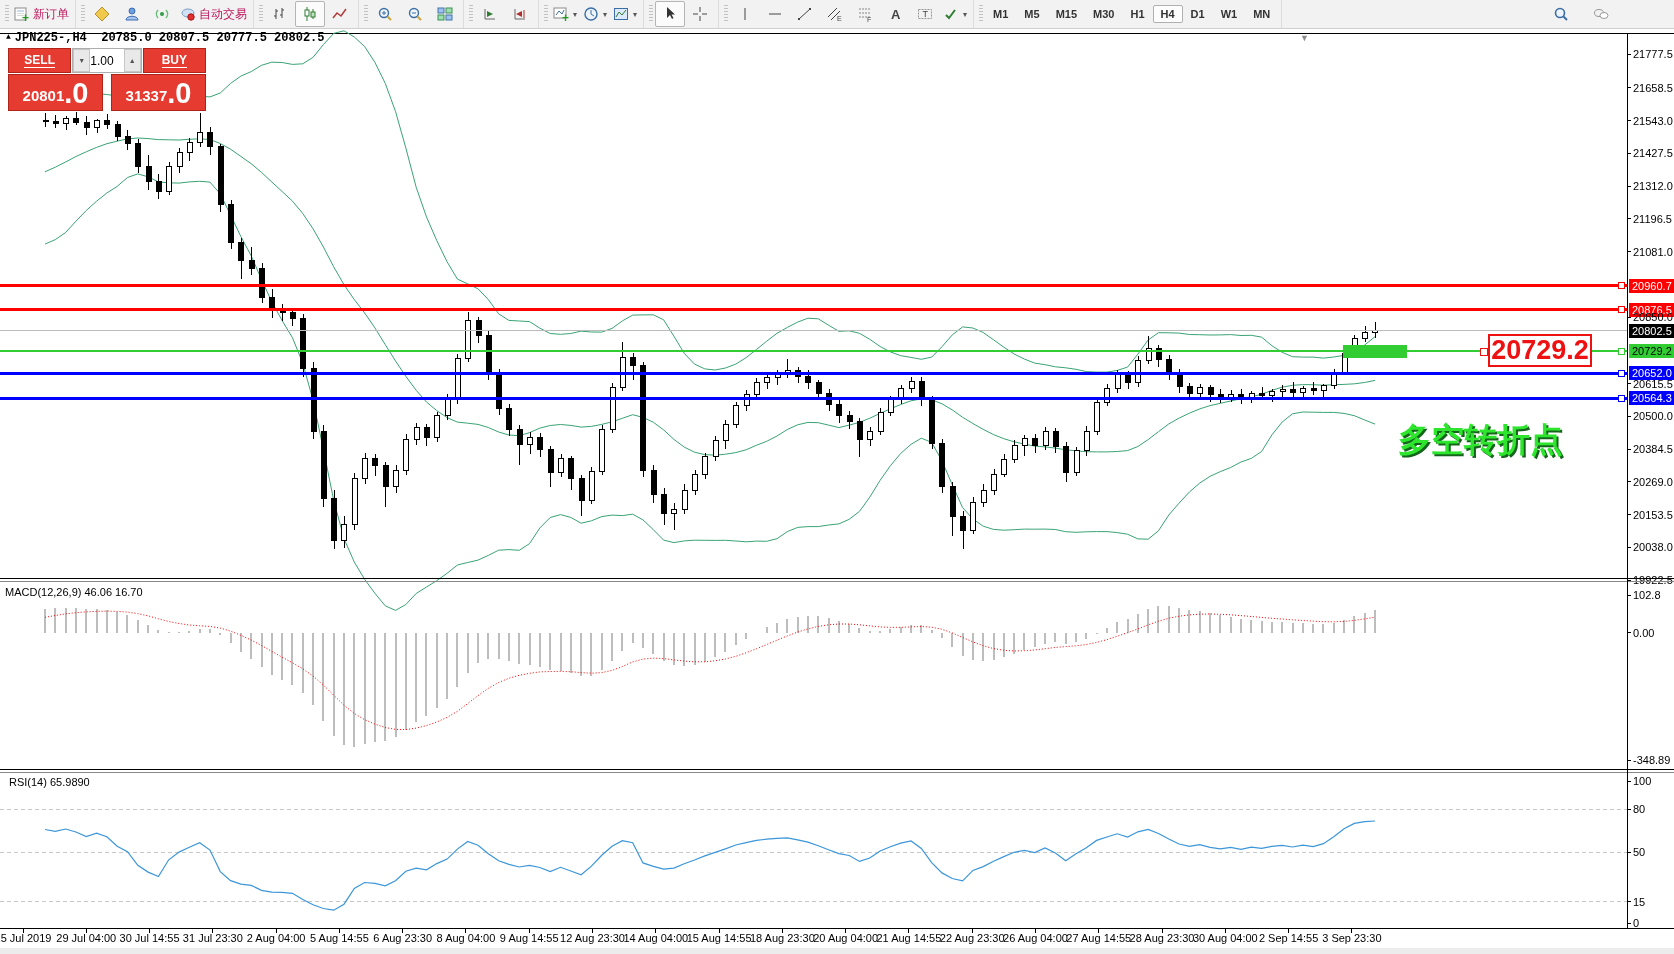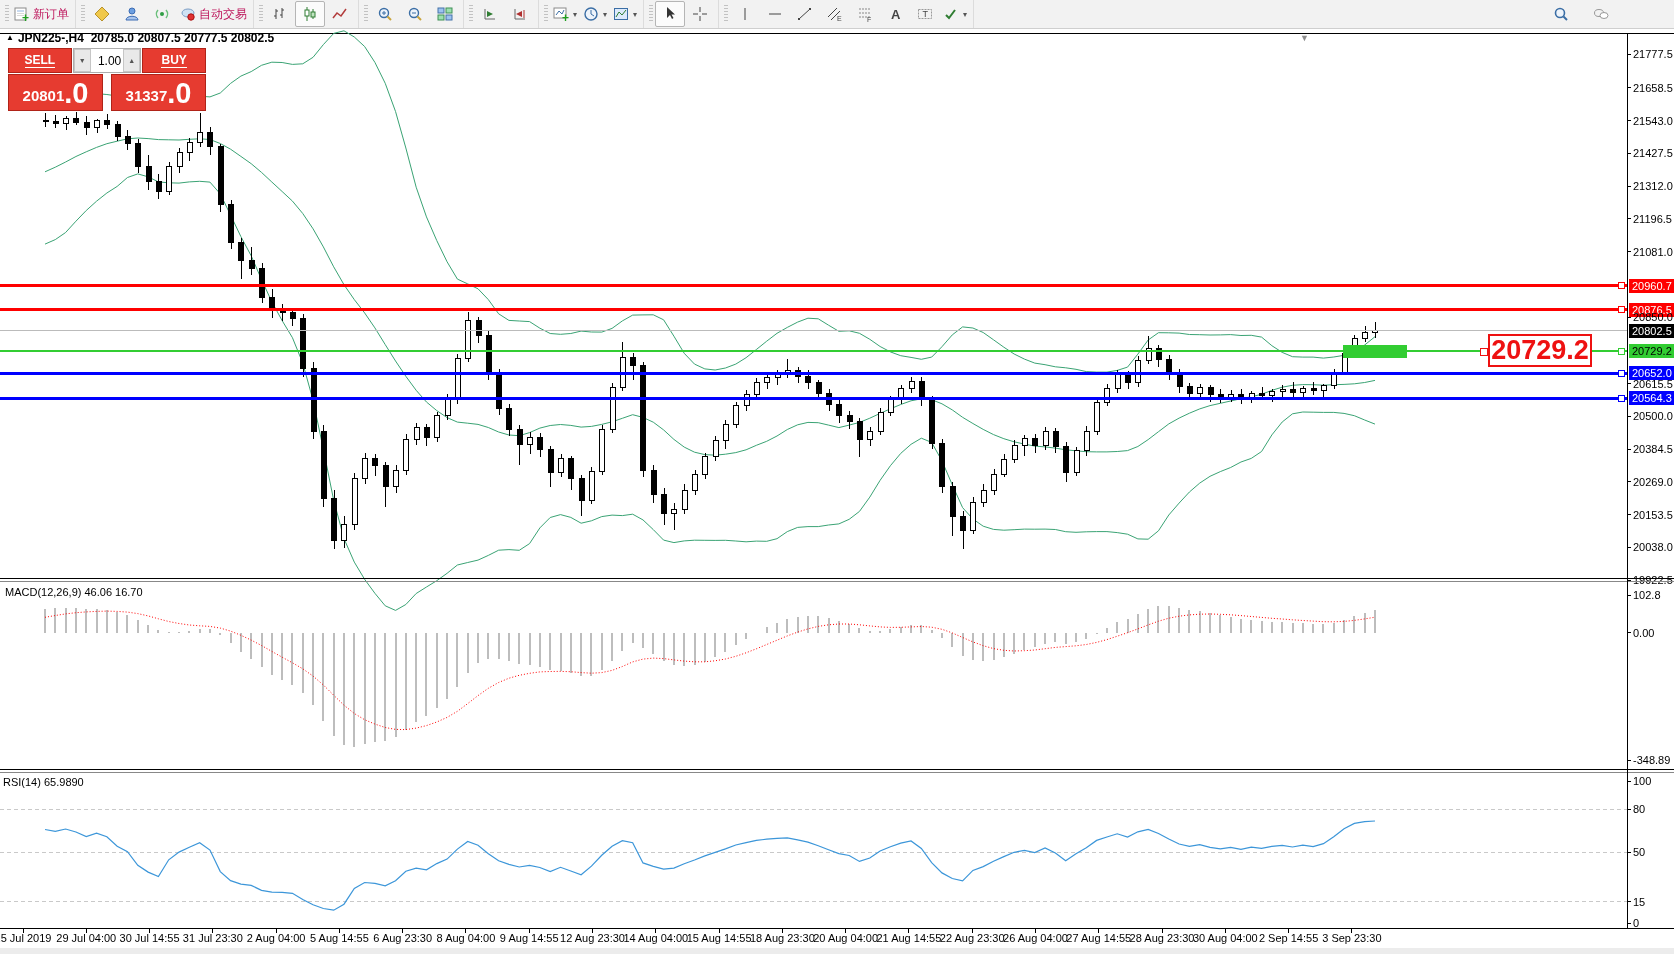--- a/index.html
+++ b/index.html
@@ -16,36 +16,36 @@
   .tb-btn svg{display:block;}
   .tb-label{font-size:12px;color:#be185d;white-space:nowrap;}
   .tb-dd{font-size:8px;color:#555;margin-left:1px;}
   .tf-btn{font-size:11px;font-weight:bold;color:#333;padding:2px 7px;border:1px solid transparent;border-radius:2px;}
   .tf-btn.active{background:#fdfdfd;border:1px solid #b0b0b0;}
   .tb-right{position:absolute;right:58px;top:0;height:28px;display:flex;align-items:center;gap:10px;}
   
   .chart-area{position:absolute;left:0;top:28px;width:1674px;height:920px;background:#fff;}
   .chart-area svg{position:absolute;left:0;top:0;}
   .overlay{position:absolute;z-index:3;}
-  .sym-header{left:6px;top:3px;font-size:12px;font-weight:bold;color:#000;letter-spacing:0;}
+  .sym-header{left:6px;top:3px;font-size:12px;font-weight:bold;color:#000;letter-spacing:0;font-family:Liberation Mono, monospace;}
   .sym-header .tri{font-size:8px;vertical-align:2px;margin-right:4px;}
   .ind-label{font-size:11px;color:#000;}
   .macd-label{left:5px;top:558px;}
-  .rsi-label{left:3px;top:748px;}
+  .rsi-label{left:9px;top:748px;}
   .shift-marker{left:1300px;top:5px;font-size:9px;color:#8d8d8d;}
   
   .oct{left:8px;top:20px;width:198px;z-index:4;}
   .oct-row1{display:flex;height:25px;gap:1px;}
   .oct-btn{background:#e63b30;border:1px solid #b02318;color:#fff;font-size:12px;font-weight:bold;
            display:flex;align-items:center;justify-content:center;width:63px;}
   .oct-btn span{border-bottom:1px solid #fff;line-height:13px;}
   .oct-spin{width:68px;background:#f3f3f3;border:1px solid #adadad;display:flex;align-items:stretch;}
   .oct-spin .sp-btn{width:15px;background:#e9e9e9;color:#555;font-size:7px;display:flex;
                     align-items:center;justify-content:center;border:1px solid #c6c6c6;}
-  .oct-spin .sp-val{flex:1;background:#fff;font-size:12px;color:#000;display:flex;align-items:center;justify-content:flex-end;padding-right:2px;}
+  .oct-spin .sp-val{flex:1;background:#fff;font-size:12px;color:#000;display:flex;align-items:center;justify-content:flex-end;padding-right:10px;}
   .oct-row2{display:flex;height:37px;gap:8px;margin-top:1px;}
   .oct-price{background:#e63b30;border:1px solid #b02318;color:#fff;width:96px;display:flex;
              align-items:flex-end;justify-content:center;padding-bottom:2px;}
   .oct-price .pm{font-size:15px;font-weight:bold;line-height:24px;}
   .oct-price .pb{font-size:29px;font-weight:bold;line-height:29px;}
   
   .big-price{left:1488px;top:306px;width:100px;height:29px;background:#fff;border:2px solid #ee1111;
              color:#ee1111;font-size:27px;font-weight:bold;display:flex;align-items:center;justify-content:center;z-index:4;}
   .cn-note{left:1398px;top:390px;font-size:33px;font-weight:bold;color:#2de52d;
            text-shadow:2px 2px 0 #14641c;white-space:nowrap;z-index:4;}
@@ -235,20 +235,32 @@
           <rect x="1.5" y="3.5" width="13" height="9" fill="none" stroke="#999" stroke-dasharray="2 1"></rect>
           <text x="5.5" y="11" font-size="9" fill="#444">T</text>
         </svg>
       </div>
       <div class="tb-btn">
         <svg width="16" height="16" viewBox="0 0 16 16">
           <path d="M3 9 l3 3 6 -8" fill="none" stroke="#2f7d32" stroke-width="2"></path>
         </svg>
         <span class="tb-dd">▾</span>
       </div>
+    </div>
+    <div class="tb-group">
+      <span class="tb-handle"></span>
+      <span class="tf-btn">M1</span>
+      <span class="tf-btn">M5</span>
+      <span class="tf-btn">M15</span>
+      <span class="tf-btn">M30</span>
+      <span class="tf-btn">H1</span>
+      <span class="tf-btn active">H4</span>
+      <span class="tf-btn">D1</span>
+      <span class="tf-btn">W1</span>
+      <span class="tf-btn">MN</span>
     </div>
     <div class="tb-right">
     <span class="tb-btn" id="tb-search">
         <svg width="16" height="16" viewBox="0 0 16 16">
           <circle cx="7" cy="7" r="4.5" fill="#eef4fb" stroke="#3b6ea5" stroke-width="1.6"></circle>
           <path d="M10.5 10.5 L14 14" stroke="#3b6ea5" stroke-width="2"></path>
         </svg>
       </span>
     <span class="tb-btn" id="tb-chat">
         <svg width="16" height="16" viewBox="0 0 16 16">
@@ -816,15 +828,16 @@
   </div>
 
   <div class="overlay ind-label macd-label">
     <span>MACD(12,26,9)</span> <span>46.06</span> <span>16.70</span>
   </div>
   <div class="overlay ind-label rsi-label">
     <span>RSI(14)</span> <span>65.9890</span>
   </div>
 
   <div class="overlay big-price">20729.2</div>
+  <div class="overlay cn-note">多空转折点</div>
 </div>
 
 <div class="bottom-strip"></div>
 
 </body></html>

